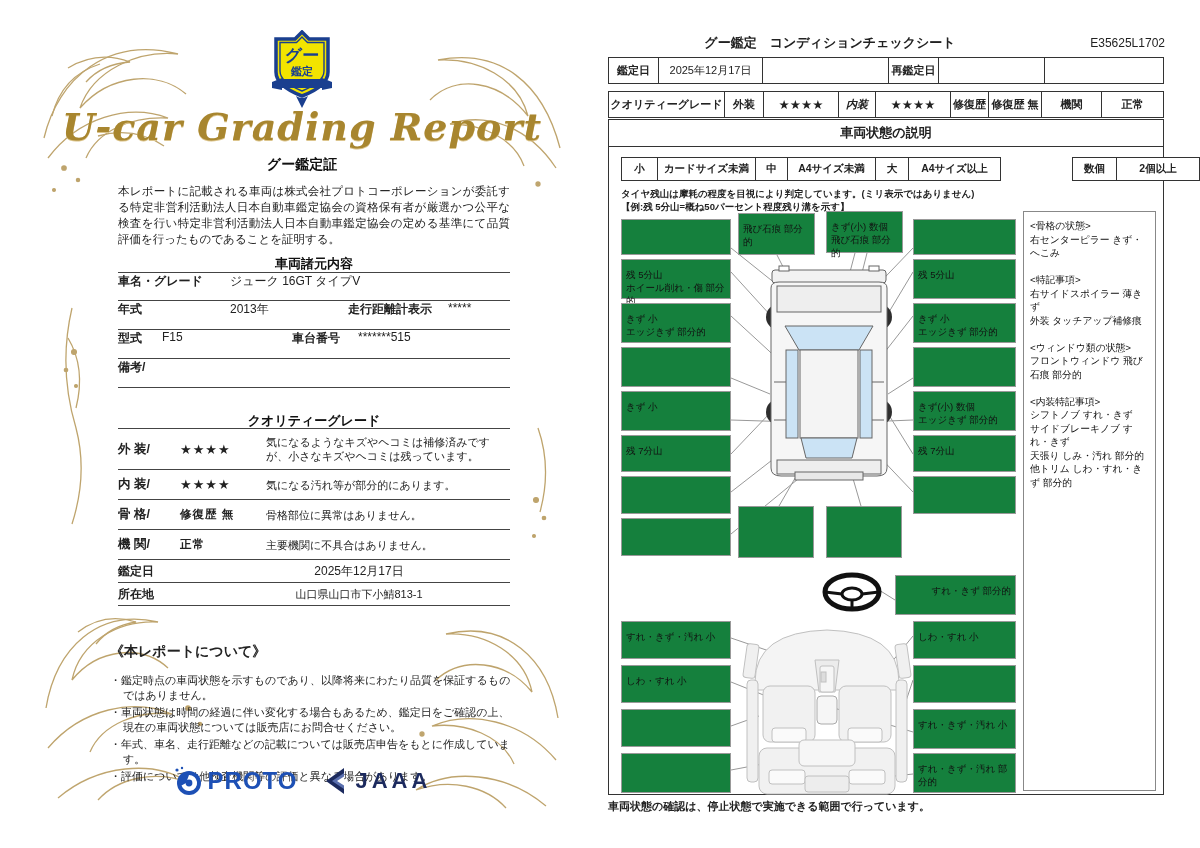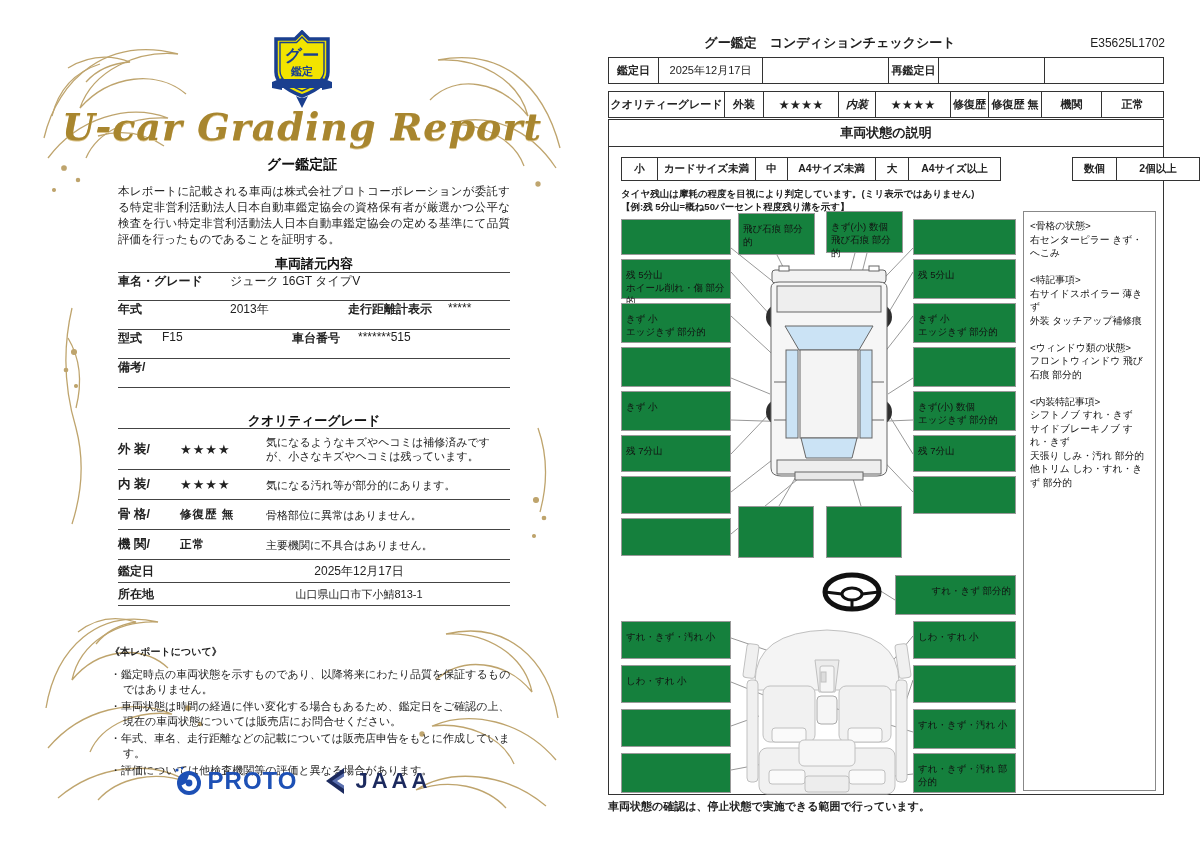--- a/index.html
+++ b/index.html
@@ -30,21 +30,21 @@
   .grade-tbl { position:absolute; left:80px; top:420px; width:392px; font-size:11px; }
   .grow { display:flex; border-bottom:1px solid #444; padding:6px 0; align-items:center; }
   .glab { width:62px; font-weight:bold; font-size:12.5px; flex:none; }
   .gval { width:86px; flex:none; font-weight:bold; font-size:13px; letter-spacing:1px; }
   .gdesc { flex:1; line-height:14px; }
   .drow { display:flex; border-bottom:1px solid #444; height:23px; align-items:center; font-size:12px; }
   .dlab { width:90px; font-weight:bold; flex:none; }
   .dval { flex:1; text-align:center; }
 
   .about { position:absolute; left:72px; top:636px; width:408px; font-size:11px; line-height:15px; }
-  .about-title { font-weight:bold; margin-bottom:8px; font-size:10px; }
+  .about-title { font-weight:bold; margin-bottom:14px; font-size:14px; }
   .about li { list-style:none; padding-left:13px; text-indent:-13px; margin-bottom:2px; }
 
   .logos { position:absolute; left:0; top:758px; width:528px; display:flex;
            justify-content:center; align-items:center; gap:26px; }
   .proto { display:flex; align-items:center; gap:5px; font-weight:bold; font-size:24px;
            color:#1d50b5; letter-spacing:1px; }
   .jaaa { display:flex; align-items:center; gap:6px; font-weight:bold; font-size:22px;
           color:#1c2a5e; letter-spacing:4px; }
 
   

